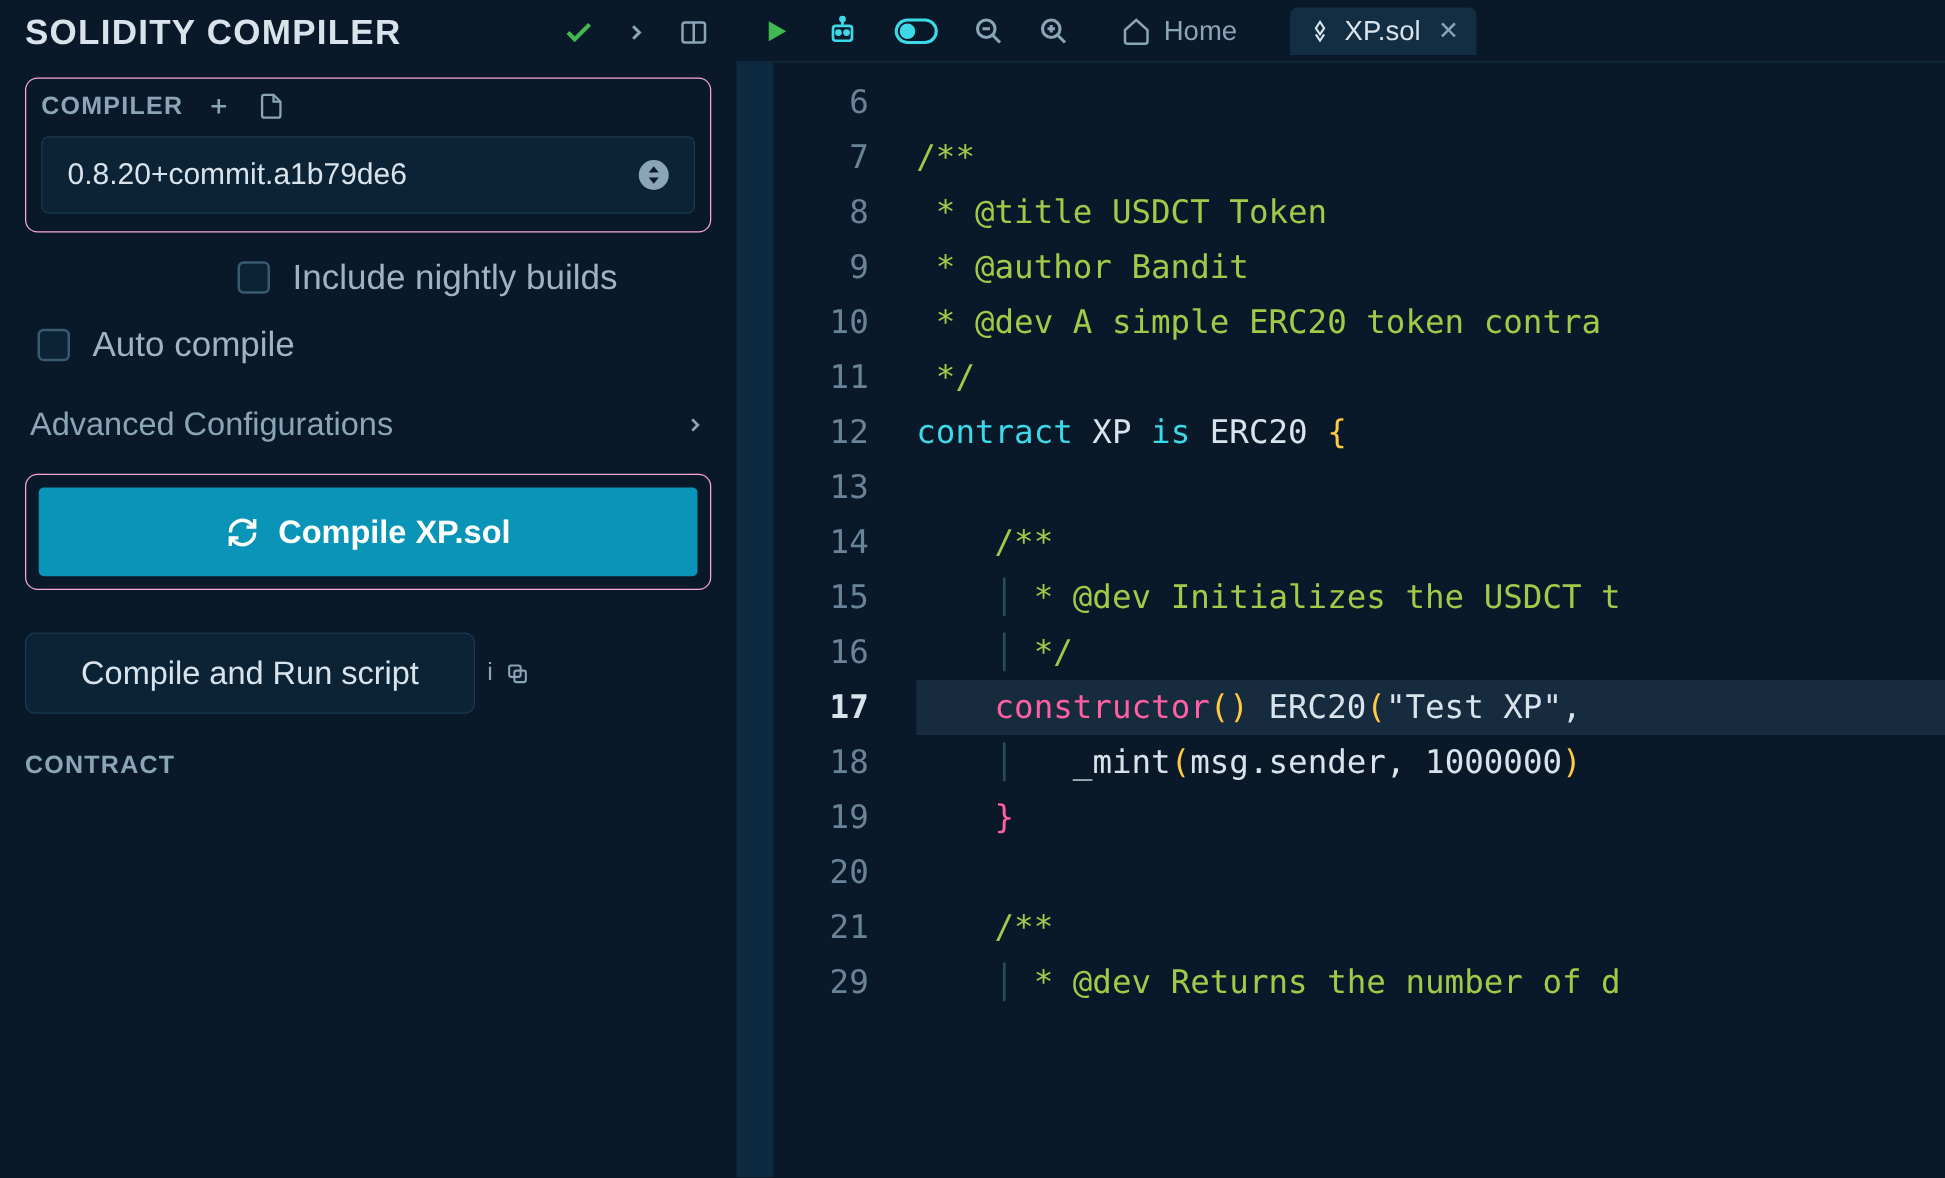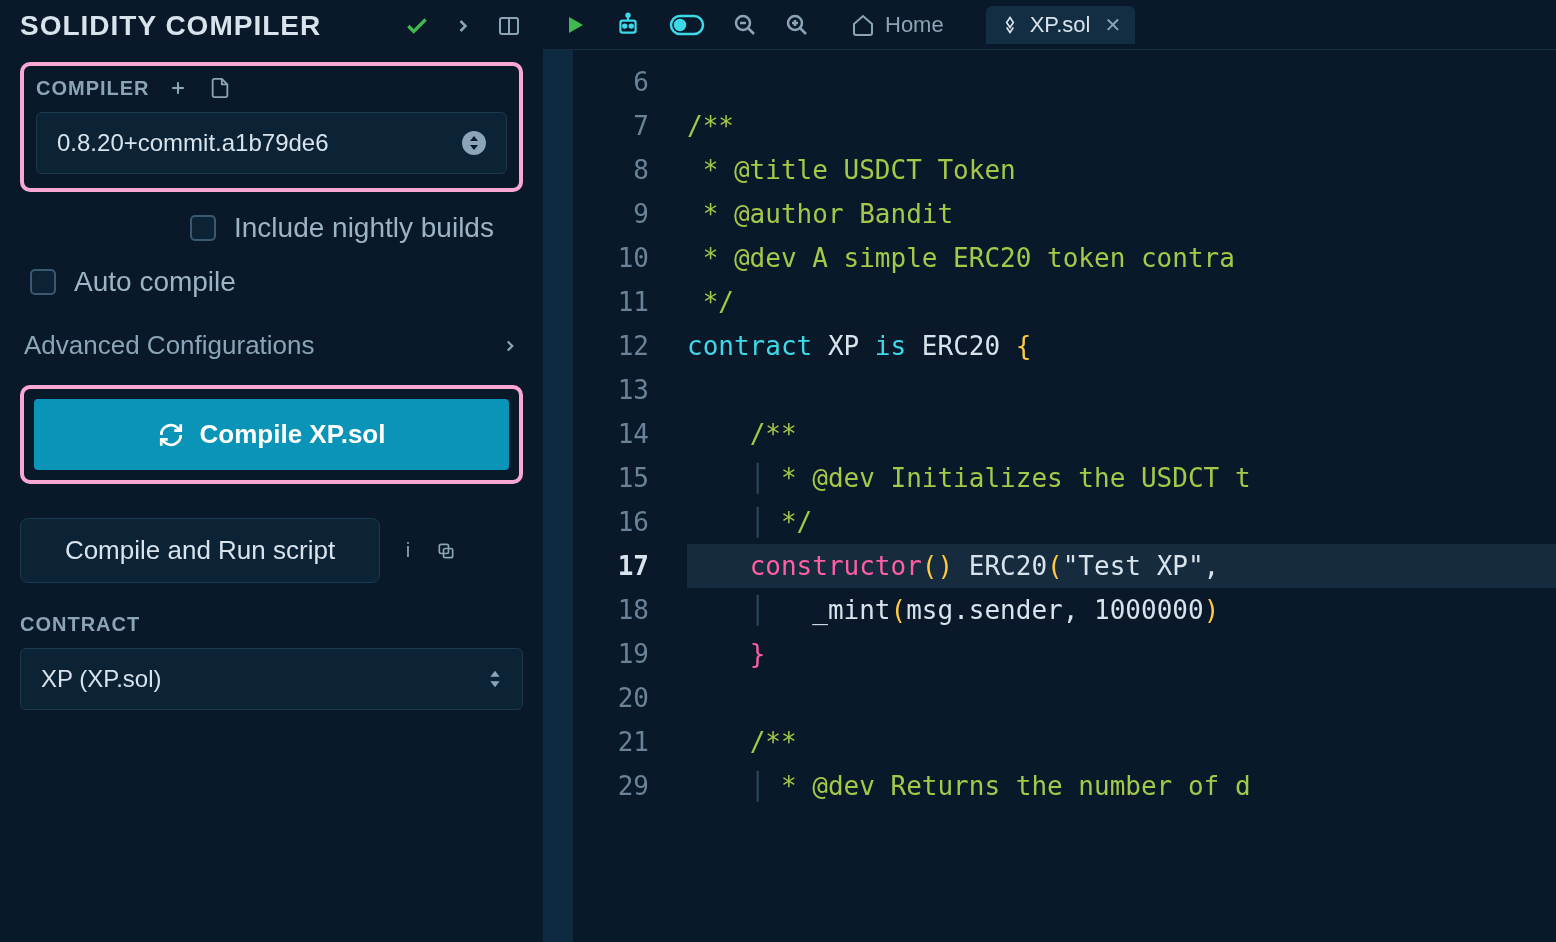--- a/index.html
+++ b/index.html
@@ -6,21 +6,21 @@
 body {
   background: #0a1929;
   color: #a8b5c4;
   font-family: -apple-system, BlinkMacSystemFont, "Segoe UI", sans-serif;
   width: 1556px;
   height: 942px;
   overflow: hidden;
   display: flex;
 }
 .sidebar {
-  width: 543px;
+  width: 589px;
   background: #0a1929;
   padding: 10px 20px;
   display: flex;
   flex-direction: column;
 }
 .panel-header {
   display: flex;
   align-items: center;
   justify-content: space-between;
   margin-bottom: 20px;
@@ -33,21 +33,21 @@
 }
 .header-icons { display: flex; gap: 18px; align-items: center; }
 .icon-btn {
   width: 28px; height: 28px;
   display: flex; align-items: center; justify-content: center;
   cursor: pointer;
   color: #8aa4b8;
 }
 .check-green { color: #3fb950; }
 .highlight-box {
-  border: 4px solid #f9a8d4;
+  border: 1px solid #f9a8d4;
   border-radius: 10px;
   padding: 8px 12px 14px 12px;
   margin-bottom: 20px;
 }
 .compiler-label-row {
   display: flex; align-items: center; gap: 14px;
   color: #8aa4b8; font-size: 20px; font-weight: 600;
   letter-spacing: 1px; margin-bottom: 10px;
 }
 .select-box {
@@ -90,21 +90,21 @@
   color: #fff;
   font-size: 26px; font-weight: 600;
   padding: 20px;
   border-radius: 8px;
   display: flex; align-items: center; justify-content: center; gap: 16px;
   cursor: pointer;
   border: 4px solid #0a1929;
   text-align: right;
 }
 .run-script-row {
-  display: flex; align-items: center; gap: 16px;
+  display: flex; align-items: center; 
   margin: 14px 0 30px 0;
 }
 .run-script-btn {
   flex: 0 0 auto;
   width: 360px;
   background: #0c2235;
   border: 1px solid #1a3a52;
   border-radius: 8px;
   padding: 16px 20px;
   text-align: center;
@@ -273,29 +273,20 @@
     <span class="small-icon">i</span>
     <span class="small-icon">
       <svg width="20" height="20" viewBox="0 0 24 24" fill="none" stroke="currentColor" stroke-width="2">
           <rect x="9" y="9" width="11" height="11" rx="2"></rect>
           <rect x="4" y="4" width="11" height="11" rx="2"></rect>
         </svg>
     </span>
   </div>
 
   <div class="contract-label">CONTRACT</div>
-  <div class="select-box">
-    <span class="select-text">XP (XP.sol)</span>
-    <span>
-      <svg width="14" height="18" viewBox="0 0 12 14" fill="#8aa4b8">
-          <polygon points="6,0 10,5 2,5"></polygon>
-          <polygon points="6,14 10,9 2,9"></polygon>
-        </svg>
-    </span>
-  </div>
 </div>
 
 <div class="main">
   <div class="toolbar">
     <span class="toolbar-icon play-icon">
       <svg width="24" height="24" viewBox="0 0 24 24" fill="currentColor">
           <polygon points="6 4 20 12 6 20"></polygon>
         </svg>
     </span>
     <span class="toolbar-icon robot-icon">

